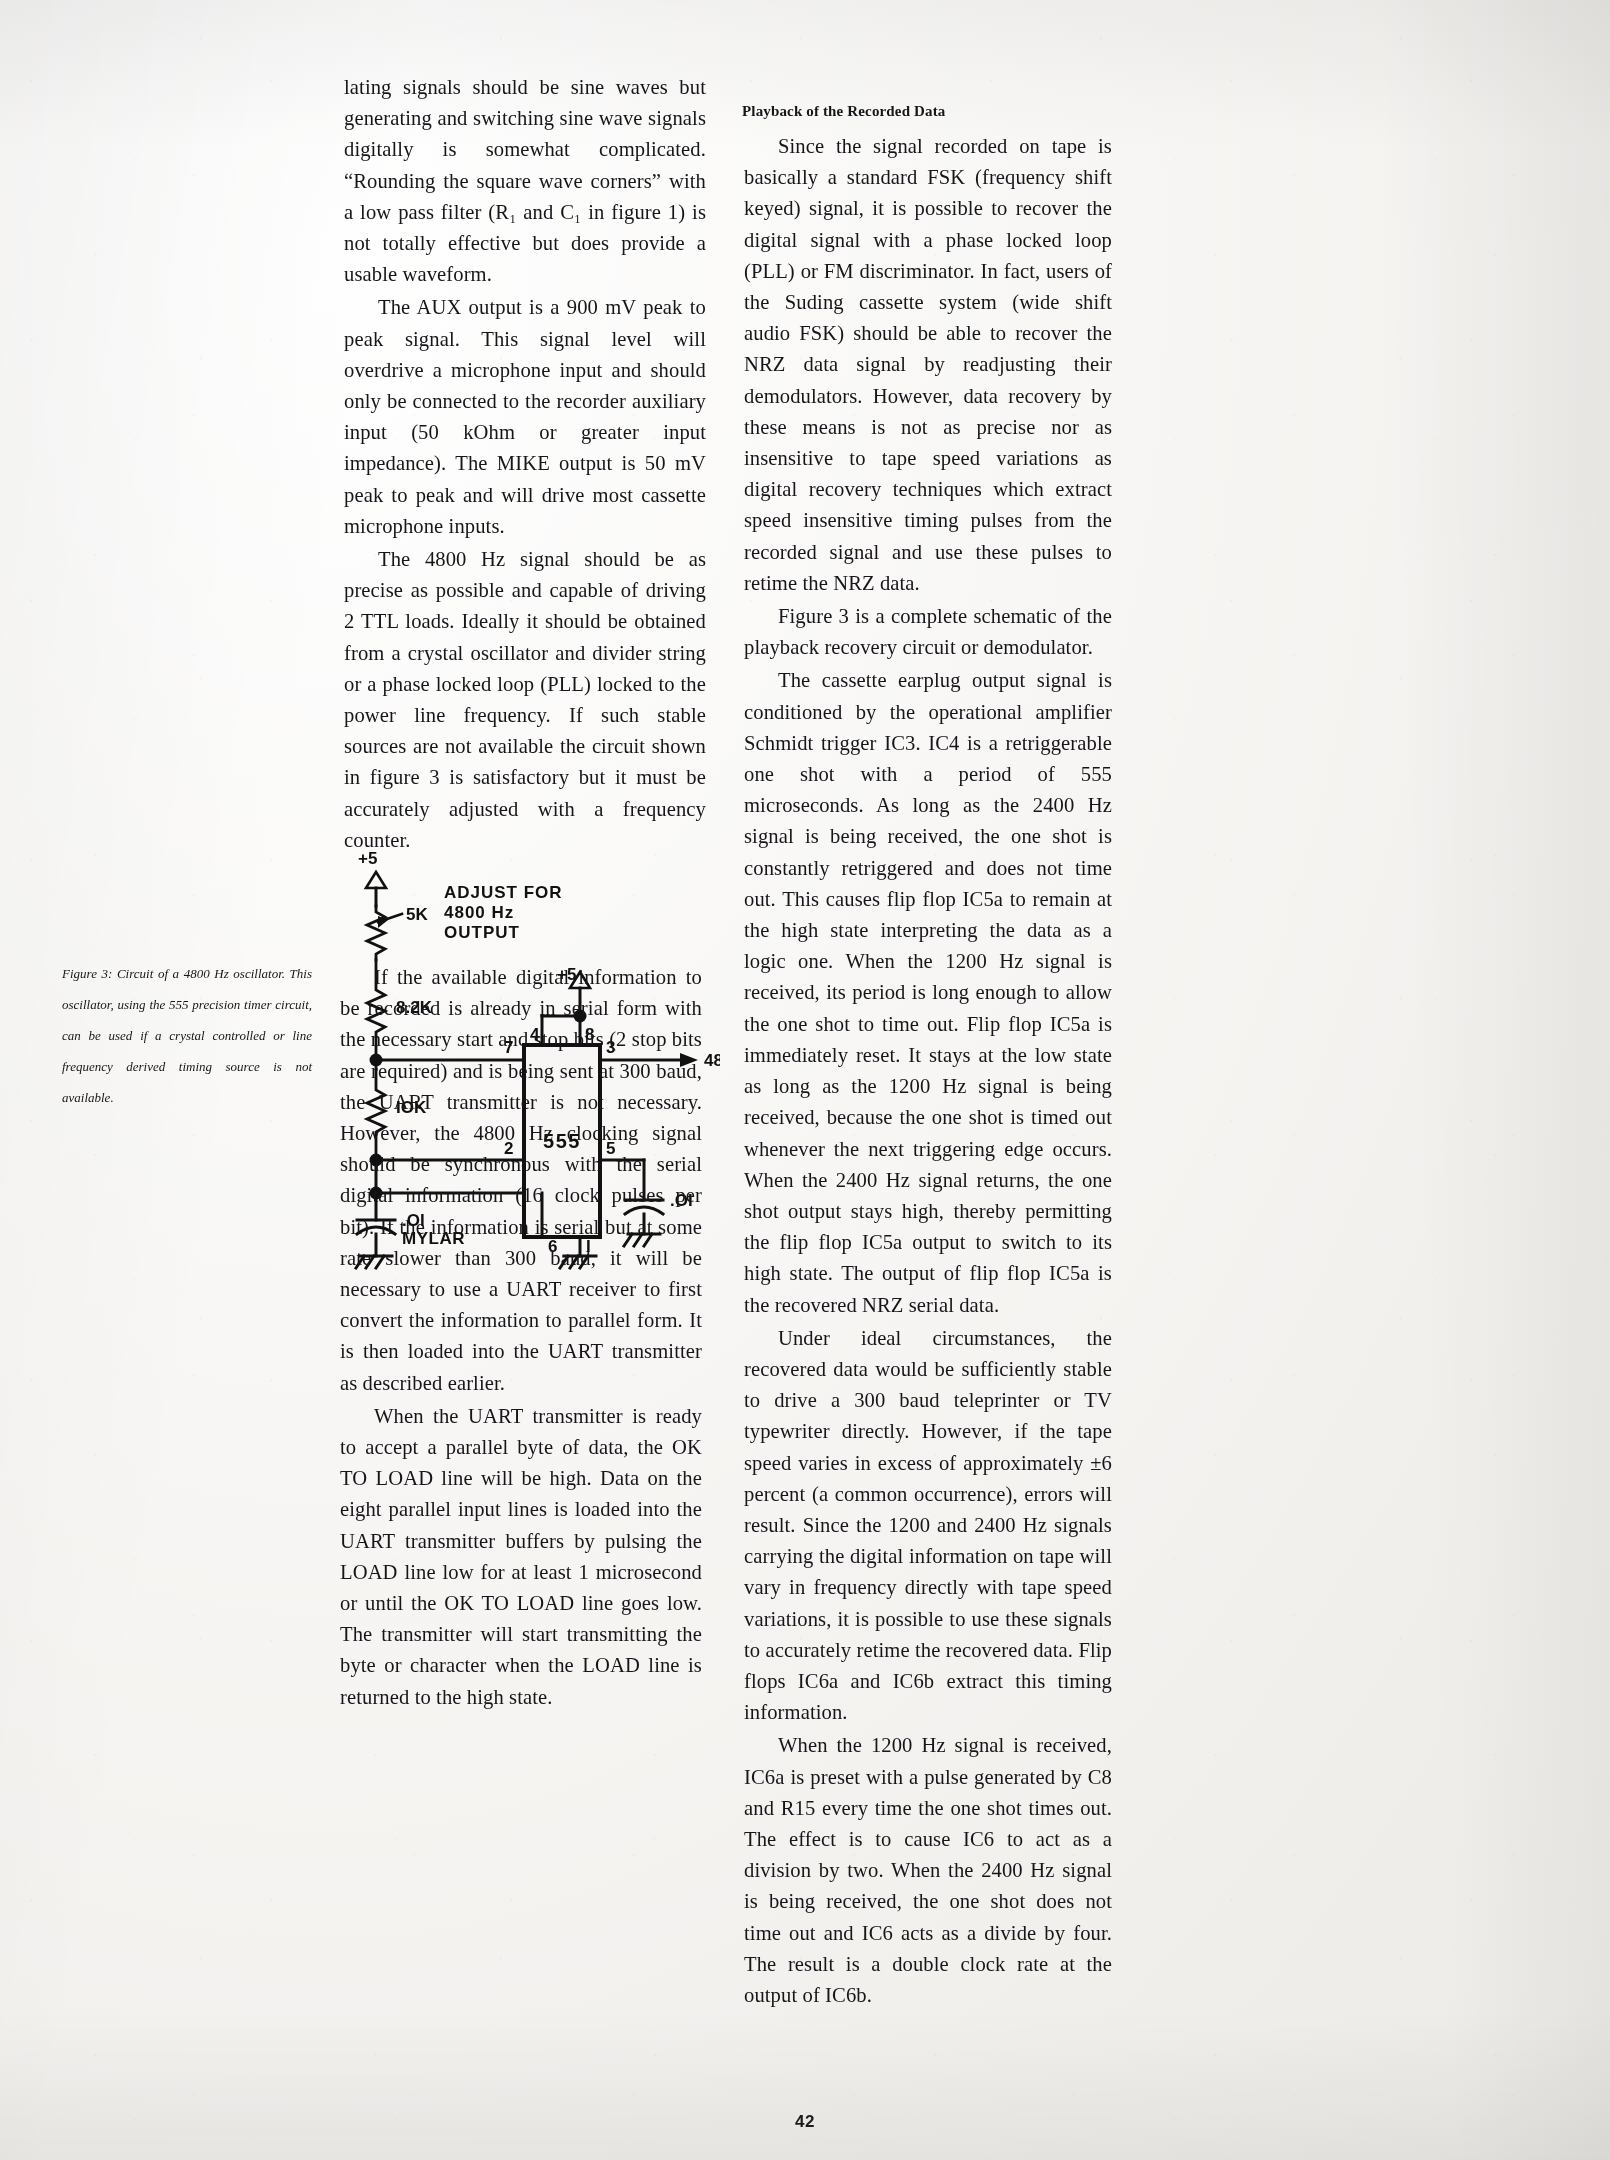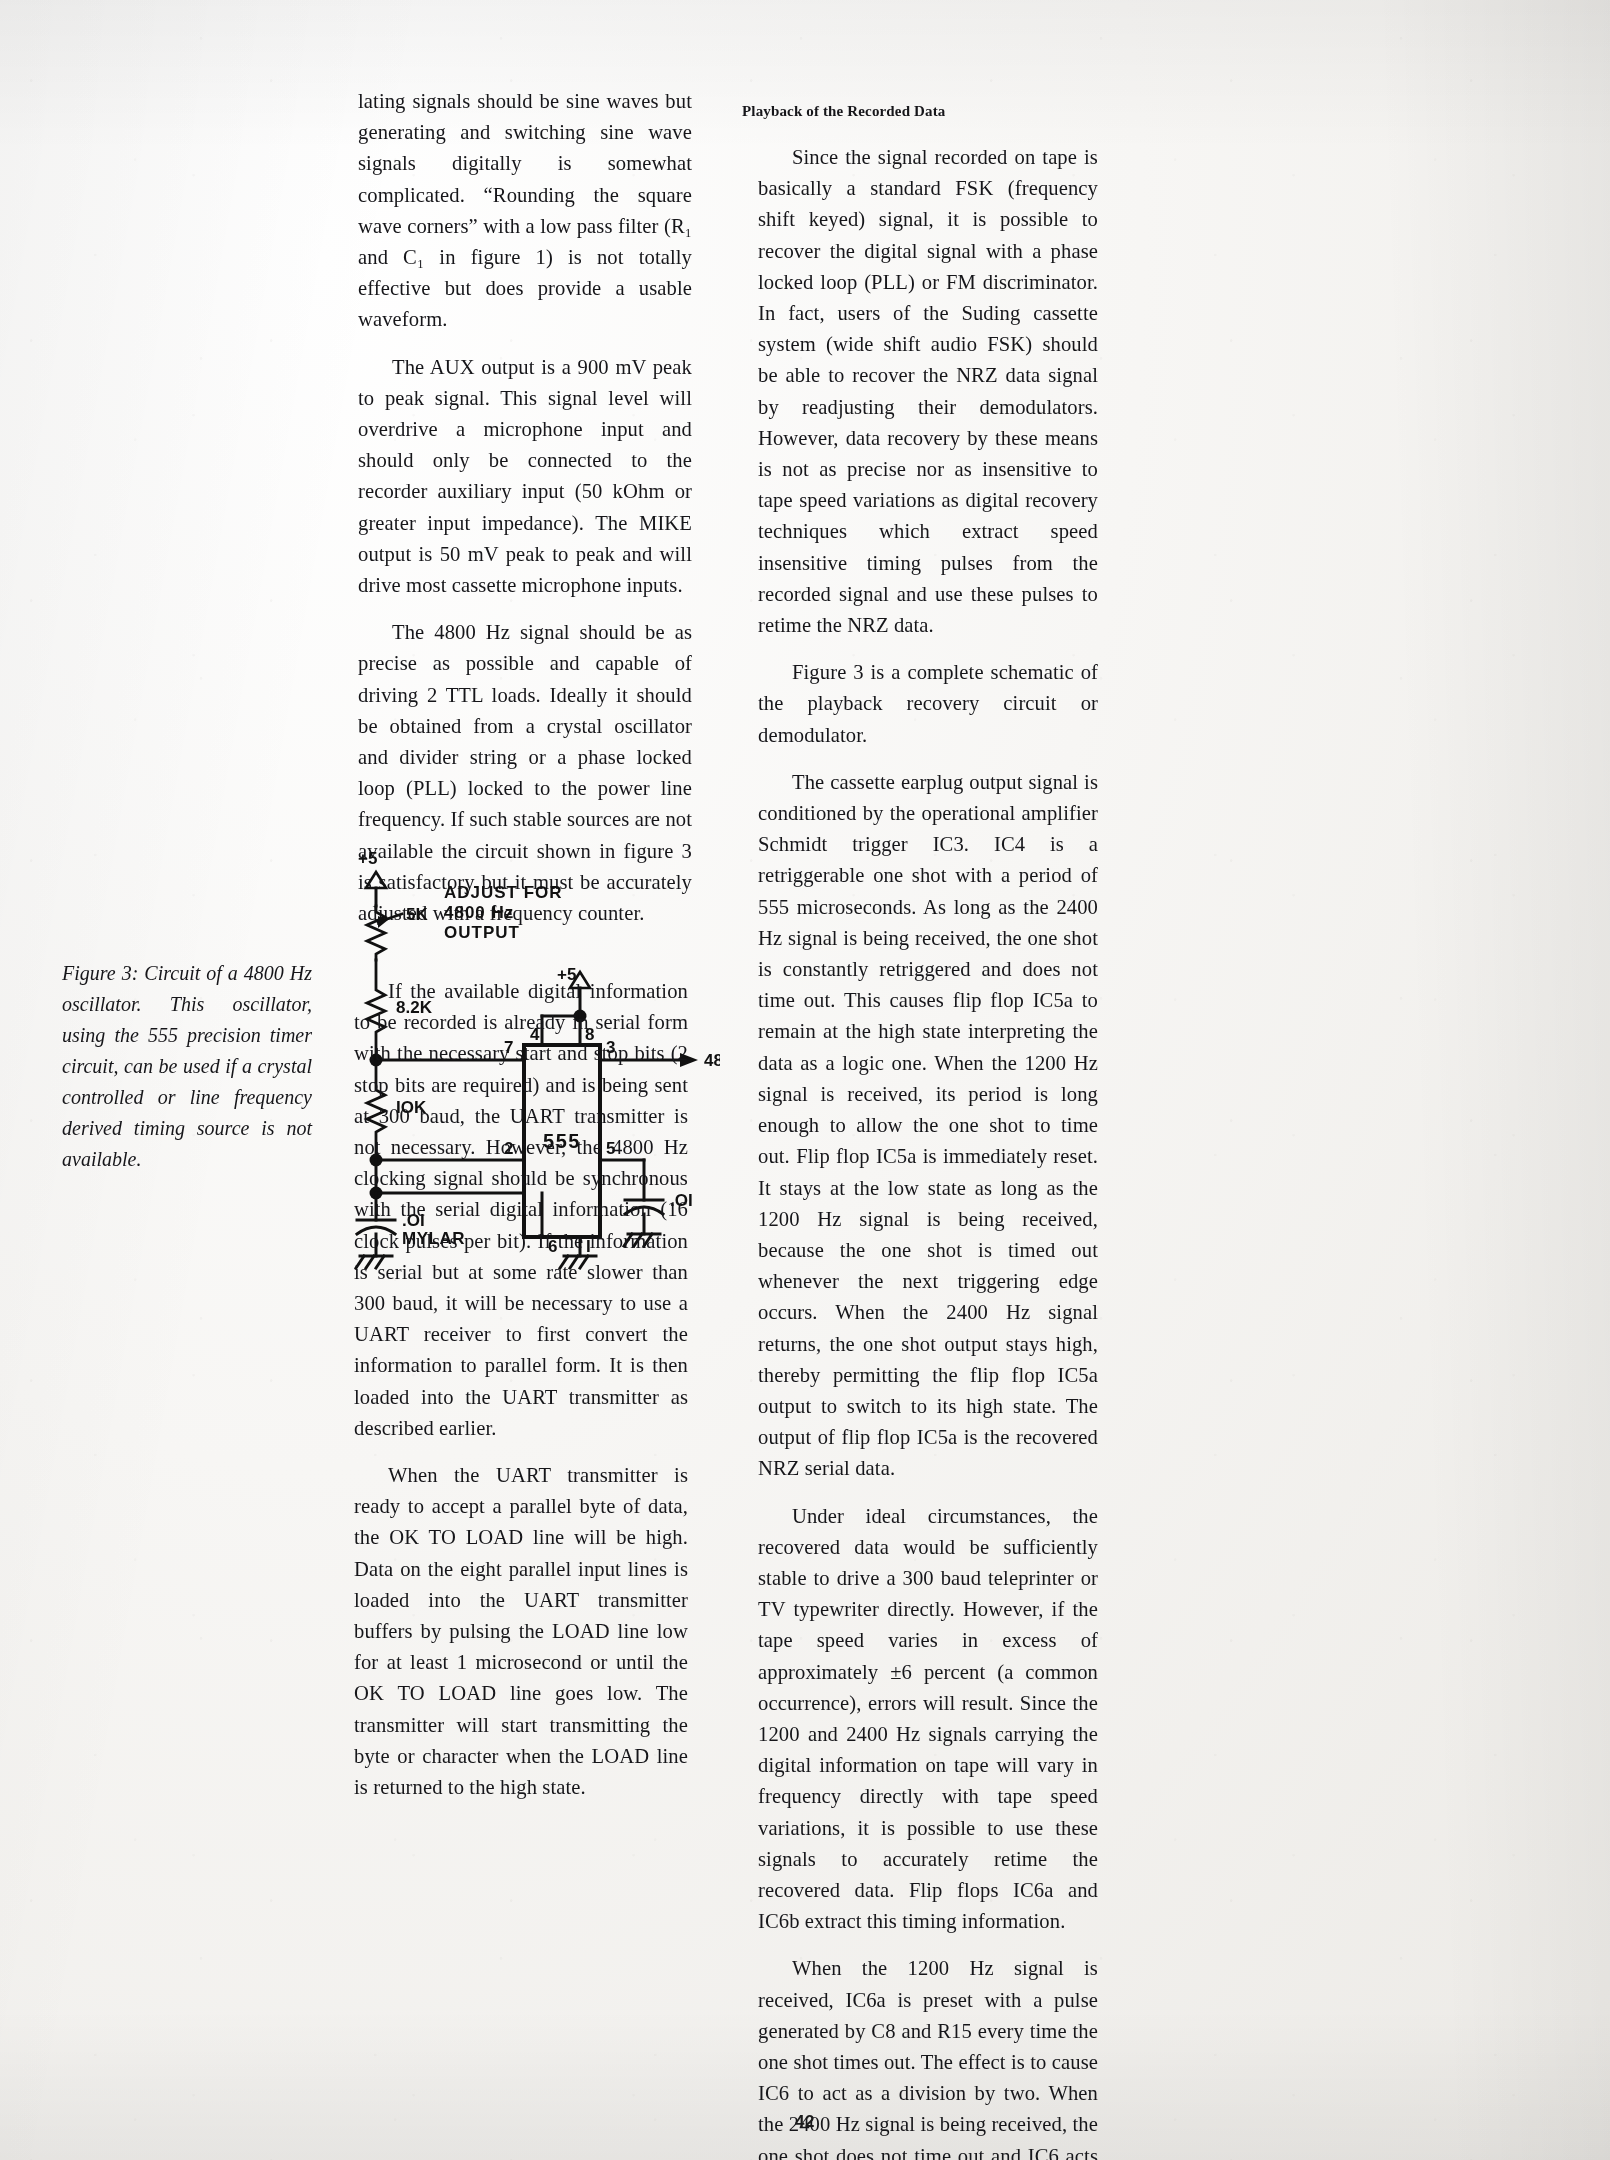--- a/index.html
+++ b/index.html
@@ -29,42 +29,42 @@
   
   .col{
     position:absolute;
     text-align:justify;
     font-size:20.6px;
     line-height:31.2px;
     letter-spacing:.1px;
     color:#16161a;
     -webkit-font-smoothing:antialiased;
   }
-  .col p{margin:16px;text-indent:34px;}
+  .col p{margin:2px;text-indent:34px;}
   .col p.noind{text-indent:0;}
   .col-mid{left:342px;top:70px;width:366px;}
   .col-right{left:742px;top:70px;width:372px;}
   .col-mid-2{left:338px;top:960px;width:366px;}
 
   h2.sect{
     font-size:15px;
     line-height:30px;
     font-weight:bold;
     margin:26px 0 5px 0;
     text-indent:0;
     text-align:left;
     letter-spacing:.15px;
   }
 
   
   .caption{
     position:absolute;
     left:62px;top:958px;width:250px;
     font-style:italic;
-    font-size:20px;
+    font-size:13px;
     line-height:31px;
     text-align:justify;
     color:#16161a;
   }
 
   
   .folio{
     position:absolute;
     left:0;right:0;top:2072px;
     text-align:center;

